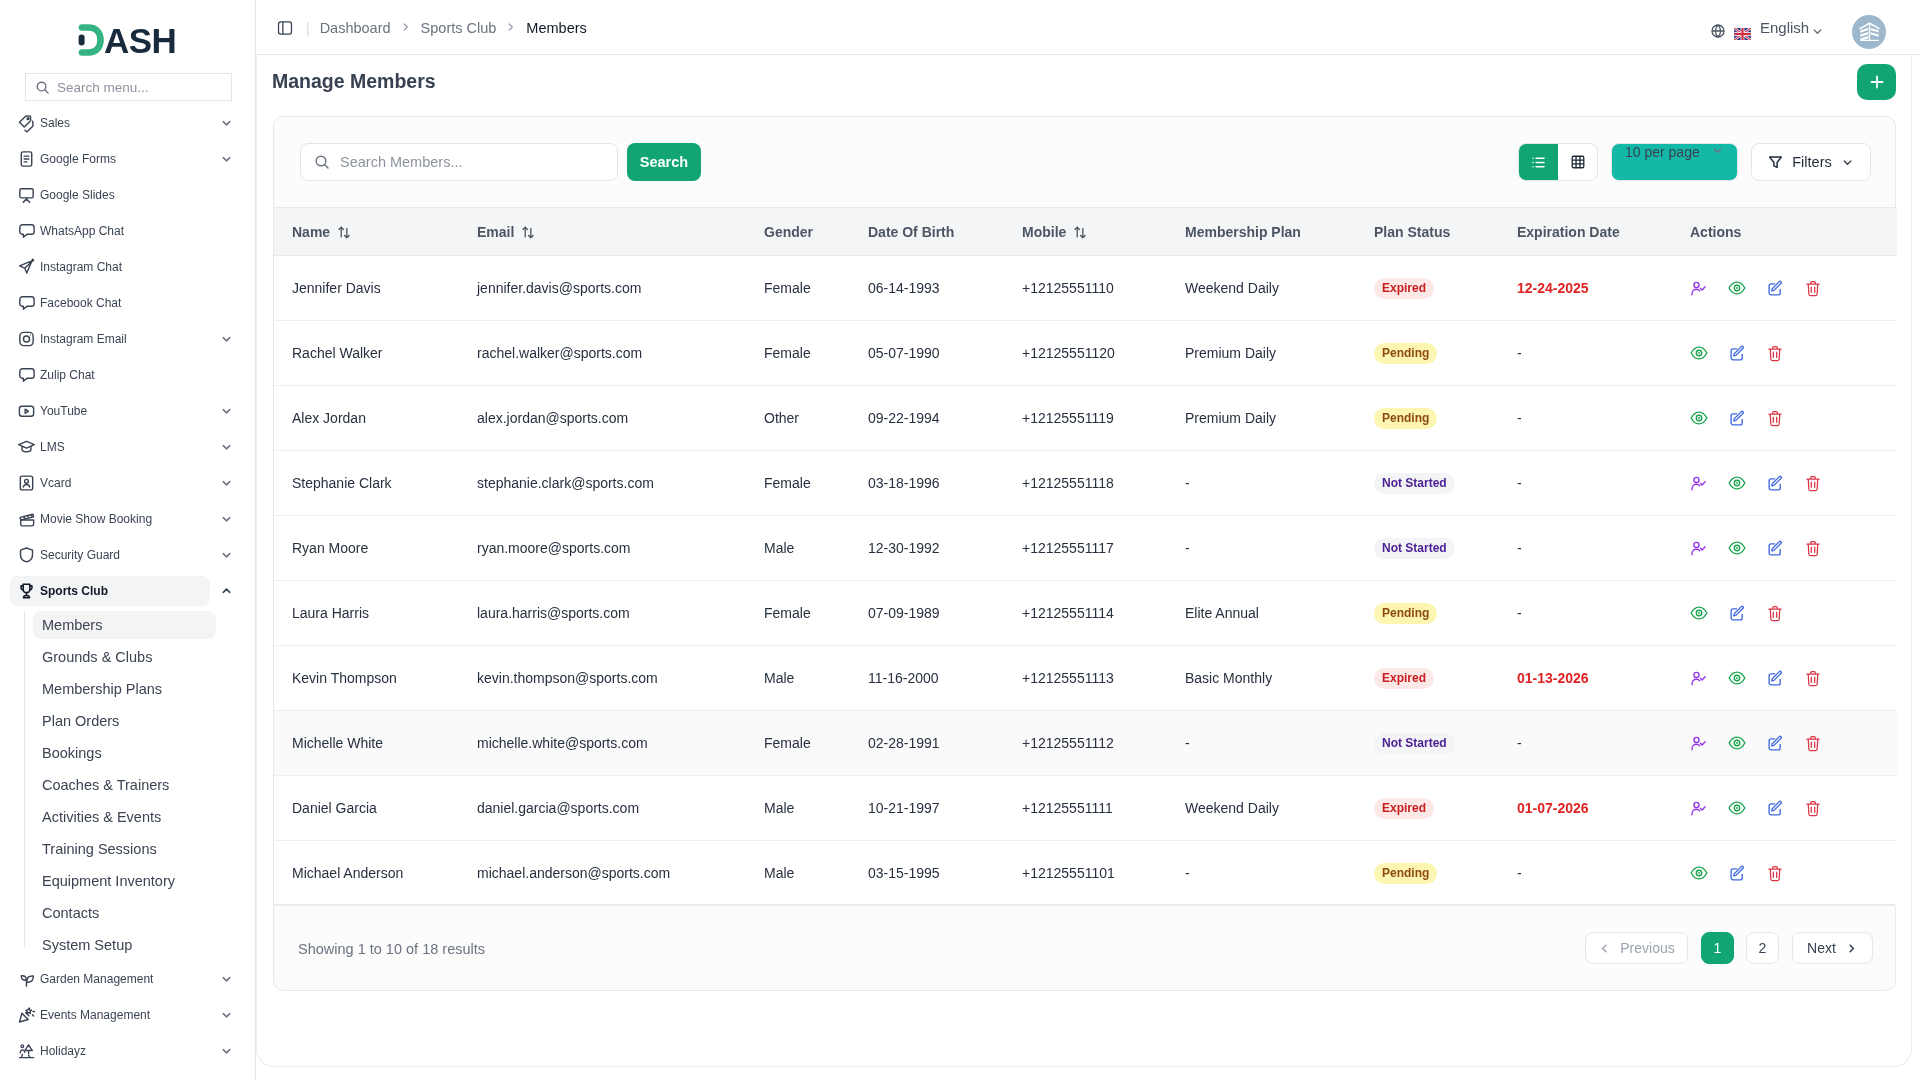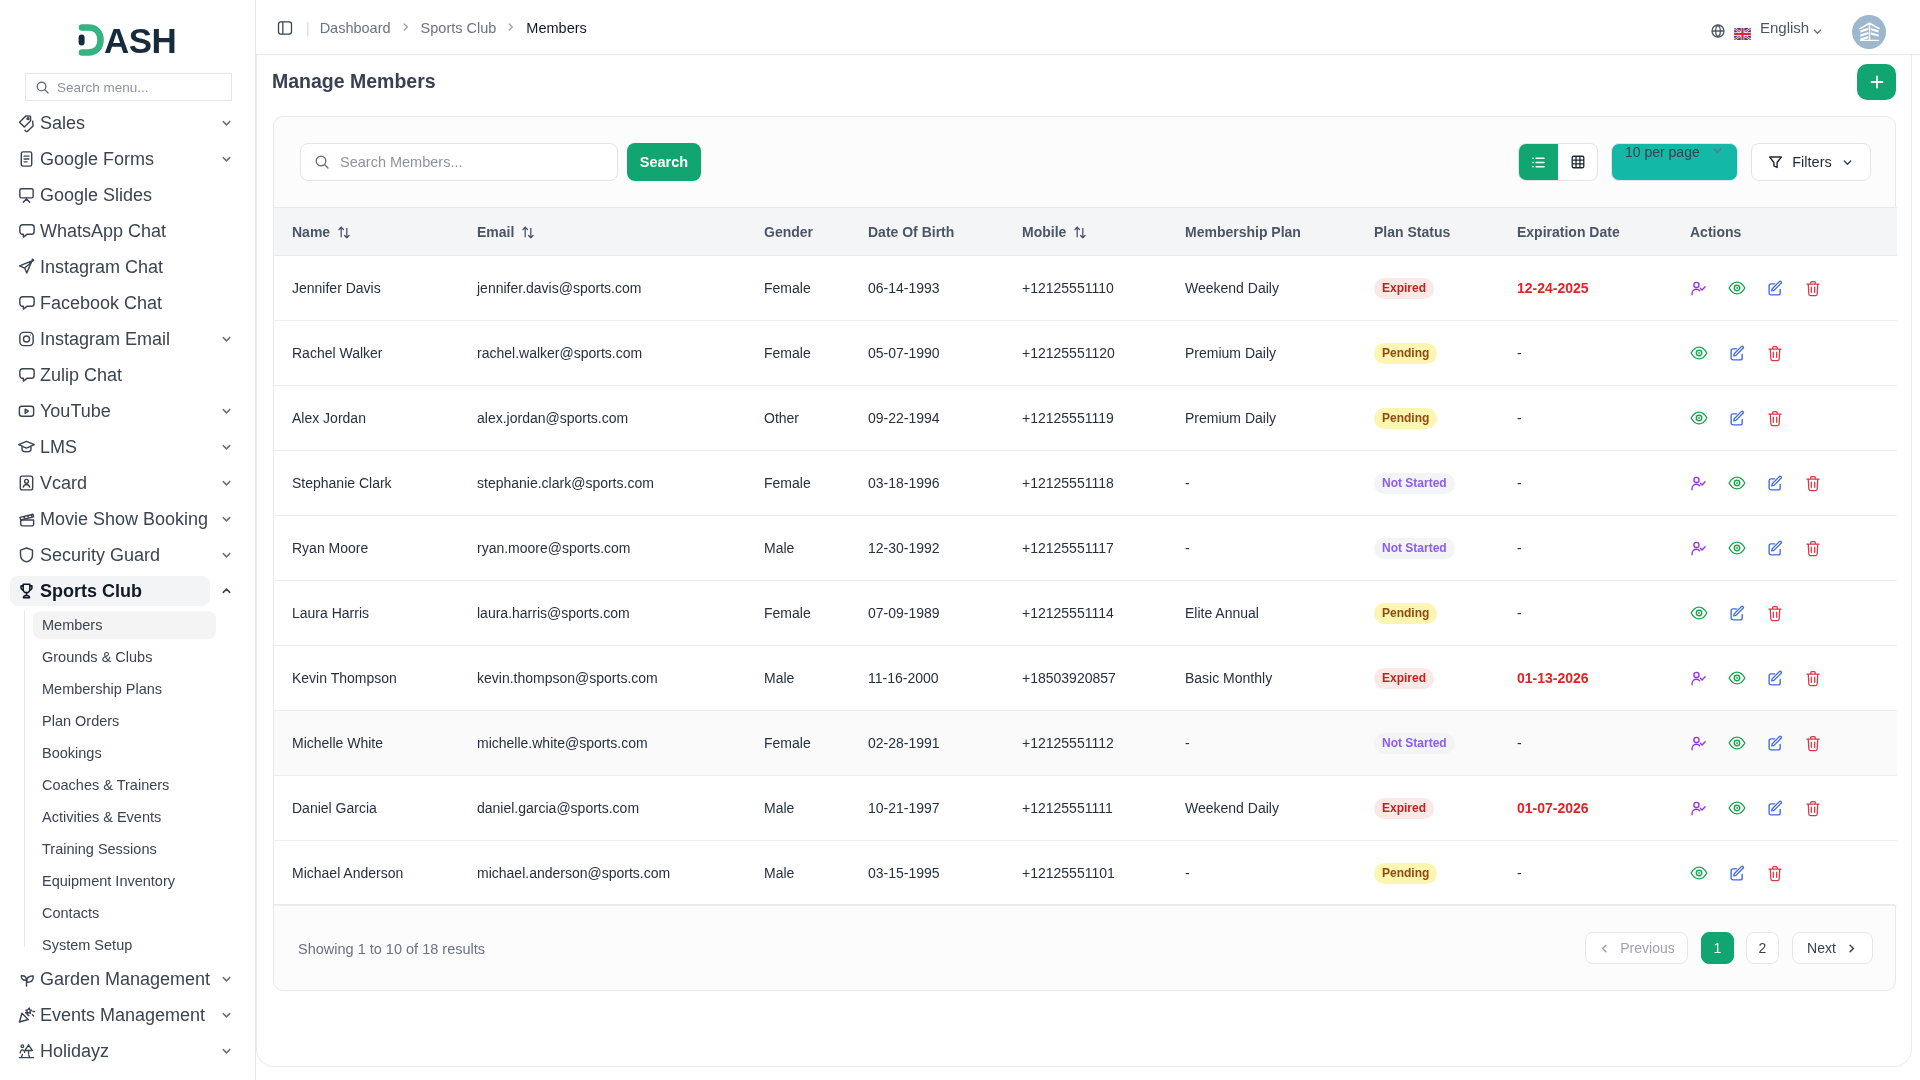--- a/index.html
+++ b/index.html
@@ -10,21 +10,21 @@
 
 .sidebar { position:absolute; left:0; top:0; width:256px; height:1080px;
   border-right:1px solid #e5e7eb; background:#fff; }
 .logo { position:absolute; left:74px; top:20px; }
 .srch { position:absolute; left:25px; top:73px; width:207px; height:28px;
   border:1px solid #e2e5e9; border-radius:0; display:flex; align-items:center;
   padding-left:9px; color:#8d939e; font-size:13.5px; }
 .srch svg { margin-right:7px; }
 .menu { position:absolute; left:0; top:105px; width:256px; }
 .mi { position:relative; height:36px; display:flex; align-items:center;
-  color:#3b4453; font-size:18px;padding-left:36px; }
+  color:#3b4453; font-size:12px;padding-left:36px; }
 .mi .ic { position:absolute; left:17px; top:50%; transform:translateY(-50%); display:flex; }
 .mi .lb { position:absolute; left:40px; }
 .mi .ch { position:absolute; left:220px; top:50%; transform:translateY(-50%); display:flex; }
 .mi.active .hl { position:absolute; left:10px; right:46px; top:3px; bottom:3px;
   background:#f3f4f6; border-radius:8px; }
 .mi.active .lb { font-weight:700; color:#111827; }
 .mi > * { z-index:1; }
 .sub { position:relative; }
 .subline { position:absolute; left:24px; top:2px; bottom:14px; width:1px; background:#e5e7eb; }
 .si { position:relative; height:32px; display:flex; align-items:center;
@@ -77,21 +77,21 @@
 th { height:48px; background:#f4f5f7; text-align:left; font-size:14px; font-weight:700;
   color:#4b5563; padding:0 0 0 18px; border-top:1px solid #e7e9eb; border-bottom:1px solid #e7e9eb; }
 th .thw { display:flex; align-items:center; gap:7px; }
 td { height:65px; font-size:14px; color:#27303f; padding:0 0 0 18px; background:#fff;
   border-bottom:1px solid #eceef0; white-space:nowrap; }
 tr.hov td { background:#fafafa; }
 .badge { display:inline-block; padding:3px 8px 4px; border-radius:999px;
   font-size:12px; font-weight:700; }
 .b-red { background:#fde8e8; color:#c81e1e; }
 .b-yel { background:#fdf6b2; color:#8e4b10; }
-.b-gry { background:#f3f4f6; color:#8b5cf6; }
+.b-gry { background:#f3f4f6; color:#4c1d95; }
 .exp { color:#e02424; font-weight:700; }
 .acts { display:flex; align-items:center; gap:21px; }
 
 
 .cfoot { position:absolute; left:0; bottom:0; width:100%; height:86px;
   border-top:1px solid #e7e9eb; }
 .showing { position:absolute; left:24px; top:36px; font-size:14.5px; color:#6b7280; }
 .pgbtn { position:absolute; height:32px; border:1px solid #e5e7eb; border-radius:8px;
   background:#fff; display:flex; align-items:center; justify-content:center;
   font-size:14px; color:#374151; }
@@ -662,21 +662,21 @@
                   <path d="M1.8 4.8h14.4M6.3 4.5V3.2c0-.7.6-1.3 1.3-1.3h2.8c.7 0 1.3.6 1.3 1.3v1.3M3.4 4.8l.7 11.7c.06 1 .9 1.8 1.9 1.8h6c1 0 1.84-.8 1.9-1.8l.7-11.7M7 8.5v6M11 8.5v6"></path>
                 </svg>
               </div>
             </td>
 </tr>
 <tr>
 <td>Kevin Thompson</td>
             <td>kevin.thompson@sports.com</td>
             <td>Male</td>
             <td>11-16-2000</td>
-            <td>+18503920857</td>
+            <td>+12125551113</td>
             <td>Basic Monthly</td>
 <td><span class="badge b-red">Expired</span></td>
 <td><span class="exp">01-13-2026</span></td>
 <td>
               <div class="acts">
                 <svg width="17" height="17" viewBox="0 0 20 20" fill="none" stroke="#9333ea" stroke-width="1.6" stroke-linecap="round" stroke-linejoin="round">
                   <circle cx="7.6" cy="5.8" r="3"></circle>
                   <path d="M2.4 17.3v-1.2c0-2.9 2.3-5.2 5.2-5.2 1.5 0 2.9.6 3.8 1.7M12.2 9.7l2 2 3.6-3.7"></path>
                 </svg>
                 <svg width="18" height="16" viewBox="0 0 20 18" fill="none" stroke="#16a34a" stroke-width="1.5">

